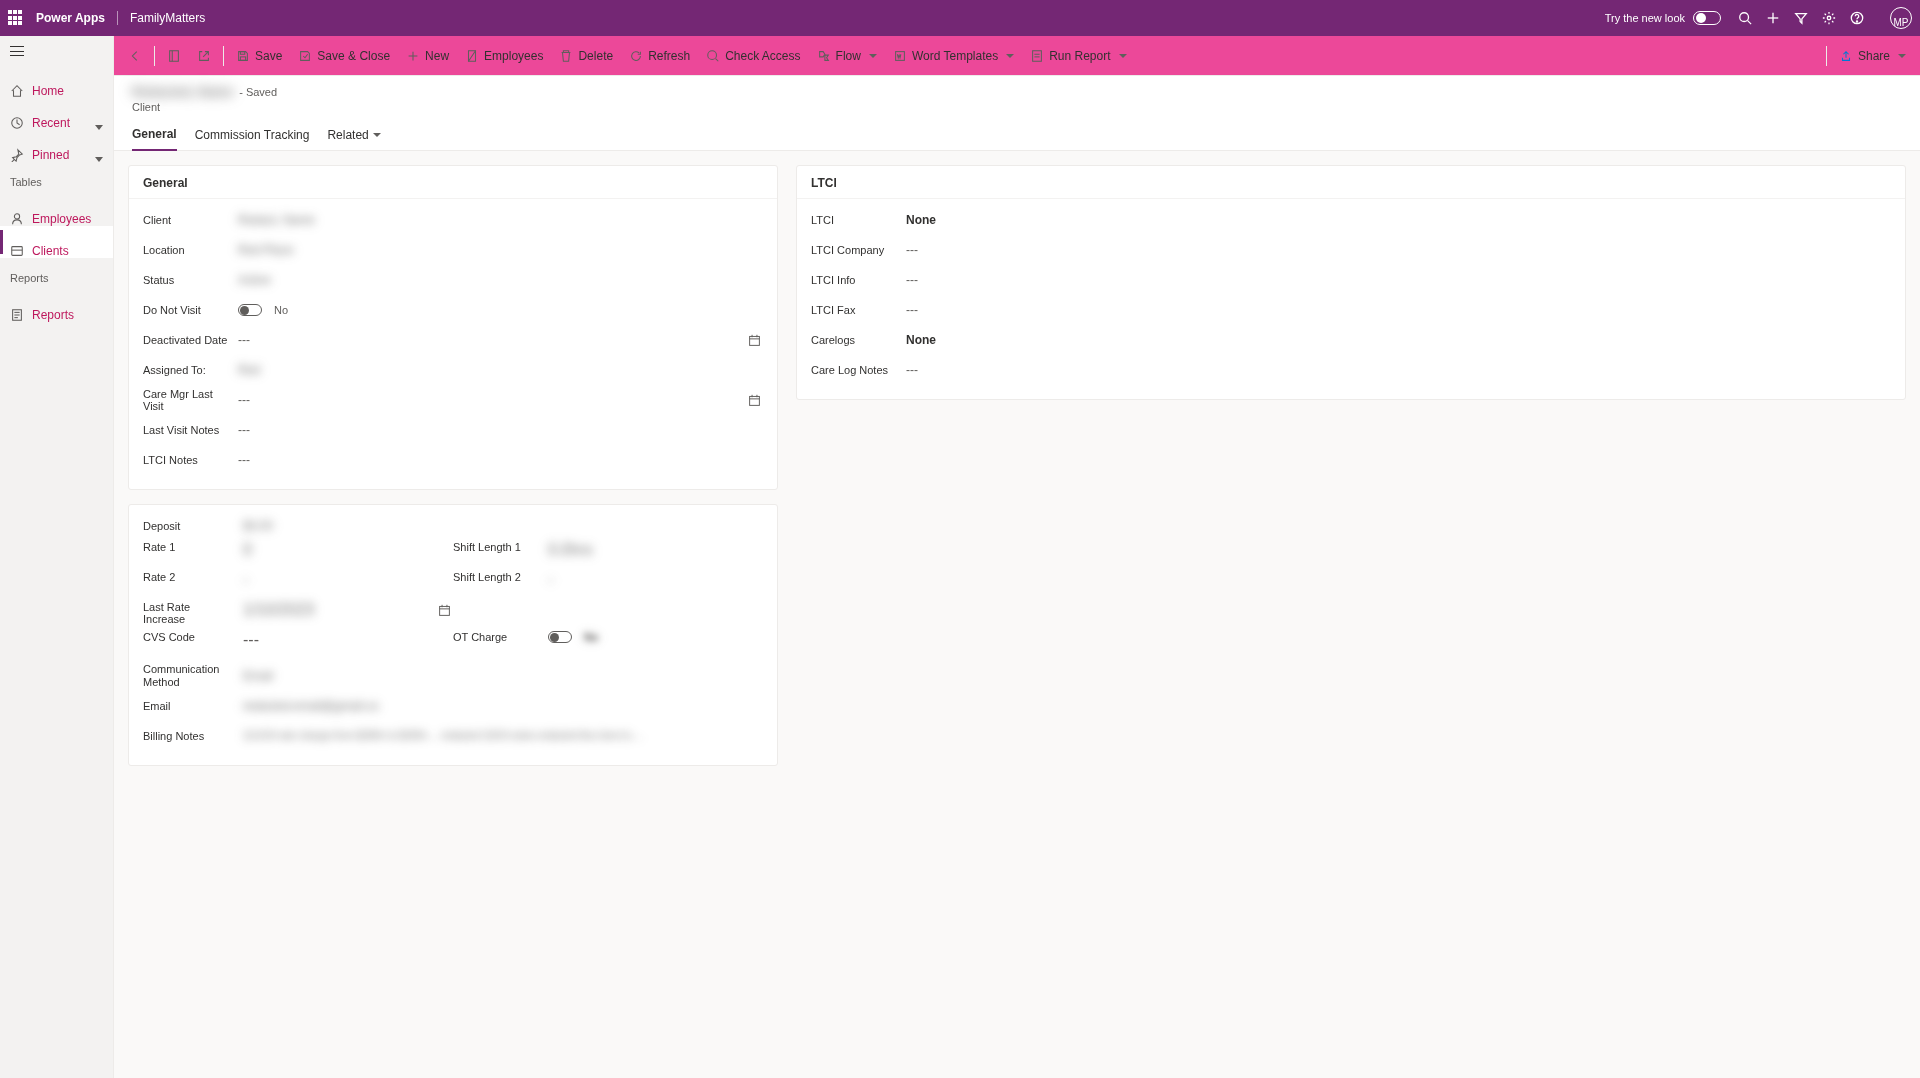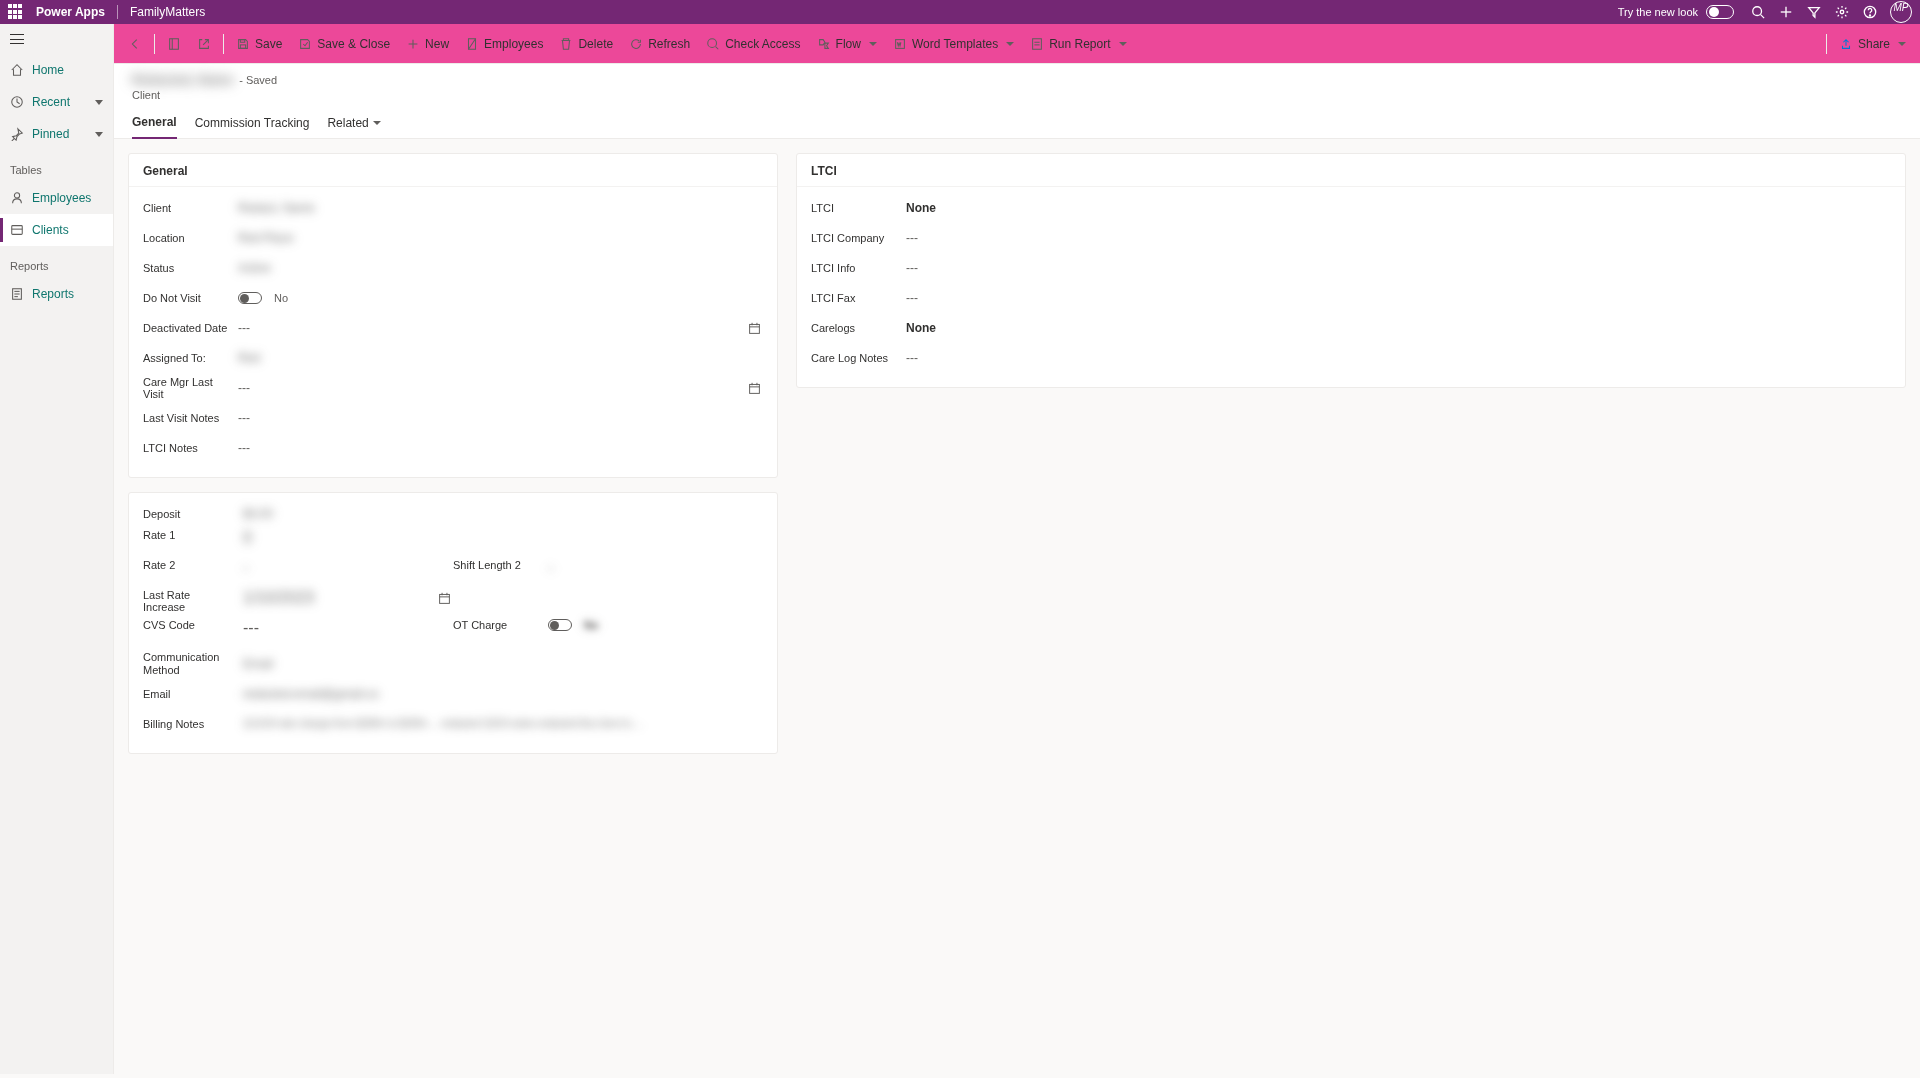--- a/index.html
+++ b/index.html
@@ -1,49 +1,49 @@
 <!DOCTYPE html>
 <html><head>
   <meta charset="utf-8">
   <style>
     * { margin: 0; padding: 0; box-sizing: border-box; font-family: "Segoe UI", -apple-system, sans-serif; }
     body { background: #faf9f8; overflow: hidden; }
 
     
     .header-bar {
-      height: 24px;
+      height: 36px;
       background: #742774;
       color: #fff;
       display: flex;
       align-items: center;
       padding: 0 8px;
       font-size: 12px;
     }
     .header-bar .waffle { width: 16px; height: 16px; display: flex; flex-wrap: wrap; gap: 1px; margin-right: 12px; cursor: pointer; }
     .header-bar .waffle span { width: 4px; height: 4px; background: #fff; }
     .header-bar .app-name { font-weight: 600; margin-right: 12px; }
     .header-bar .divider { width: 1px; height: 14px; background: rgba(255,255,255,0.5); margin-right: 12px; }
     .header-bar .env-name { }
     .header-bar .spacer { flex: 1; }
     .header-bar .try-new { display: flex; align-items: center; gap: 8px; margin-right: 8px; font-size: 11px; }
     .header-bar .toggle-pill { width: 28px; height: 14px; border: 1px solid #fff; border-radius: 7px; position: relative; }
     .header-bar .toggle-pill::after { content:""; position:absolute; left:2px; top:1px; width:10px; height:10px; border-radius:50%; background:#fff; }
     .header-bar .hicon { width: 24px; height: 24px; display:flex; align-items:center; justify-content:center; cursor:pointer; margin-left:4px; }
     .header-bar .hicon svg { width:14px; height:14px; stroke:#fff; fill:none; stroke-width:1.5; }
-    .header-bar .avatar { width:22px; height:22px; border:1px solid #fff; border-radius:50%; display:flex; align-items:flex-start; justify-content:center; font-size:10px; margin-left:8px;font-style:italic; }
+    .header-bar .avatar { width:22px; height:22px; border:1px solid #fff; border-radius:50%; display:flex; align-items:flex-end; justify-content:center; font-size:10px; margin-left:21px; }
 
     
     .layout { display: flex; height: calc(100vh - 28px); }
 
     
     .sidebar { width: 114px; background:#f3f2f1; border-right:1px solid #edebe9; display:flex; flex-direction:column; font-size:12px; }
     .hamburger { height: 30px; display:flex; align-items:center; padding:0 10px; cursor:pointer; }
     .hamburger-lines { width:14px; height:10px; display:flex; flex-direction:column; justify-content:space-between; }
     .hamburger-lines span { height:1px; background:#323130; }
-    .nav-item { height:32px; display:flex; align-items:center; padding:0 10px; gap:8px; cursor:pointer; color:#0f766e; }
+    .nav-item { height:32px; display:flex; align-items:flex-end; padding:0 10px; gap:8px; cursor:pointer; color:#be185d; }
     .nav-item.expandable::after { content:""; margin-left:auto; width:0; height:0; border-left:4px solid transparent; border-right:4px solid transparent; border-top:5px solid #605e5c; }
     .nav-item.active { background:#fff; position:relative; }
     .nav-item.active::before { content:""; position:absolute; left:0; top:4px; bottom:4px; width:3px; background:#742774; }
     .nav-icon { width:14px; height:14px; stroke:#605e5c; fill:none; stroke-width:1.2; }
     .nav-section-title { font-size:11px; color:#605e5c; padding:14px 10px 6px; font-weight:400; }
 
     
     .main { flex:1; display:flex; flex-direction:column; background:#faf9f8; overflow:hidden; }
 
     
@@ -425,20 +425,26 @@
                   </div>
                 </div>
 
               <div class="field-pair">
                 <div class="field-half">
                     <div class="field-label">Rate 1</div>
                     <div class="field-value">
                       <span class="blurred">0</span>
                     </div>
                   </div>
+                <div class="field-half">
+                    <div class="half-label">Shift Length 1</div>
+                    <div class="field-value">
+                      <span class="blurred">0.0hrs</span>
+                    </div>
+                  </div>
               </div>
 
               <div class="field-pair">
                 <div class="field-half">
                     <div class="field-label">Rate 2</div>
                     <div class="field-value">
                       <span class="blurred">-</span>
                     </div>
                   </div>
                 <div class="field-half">

